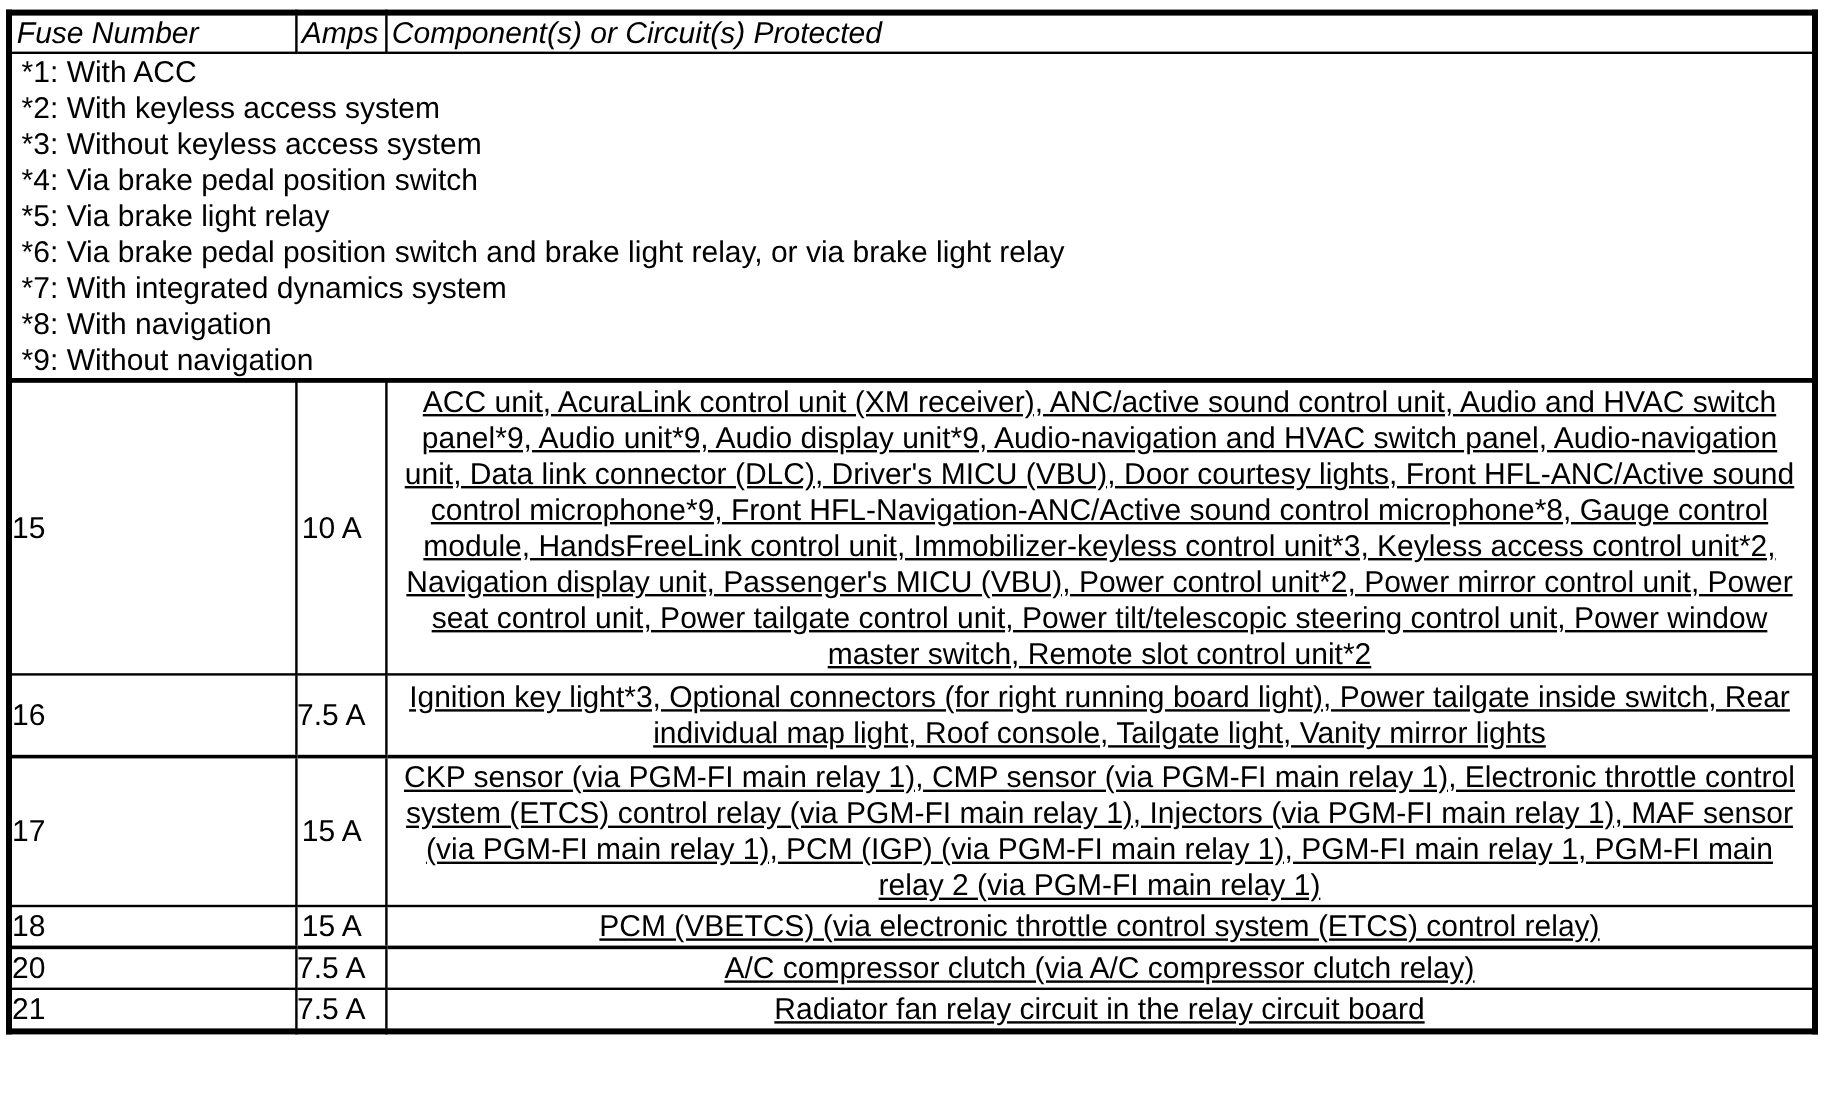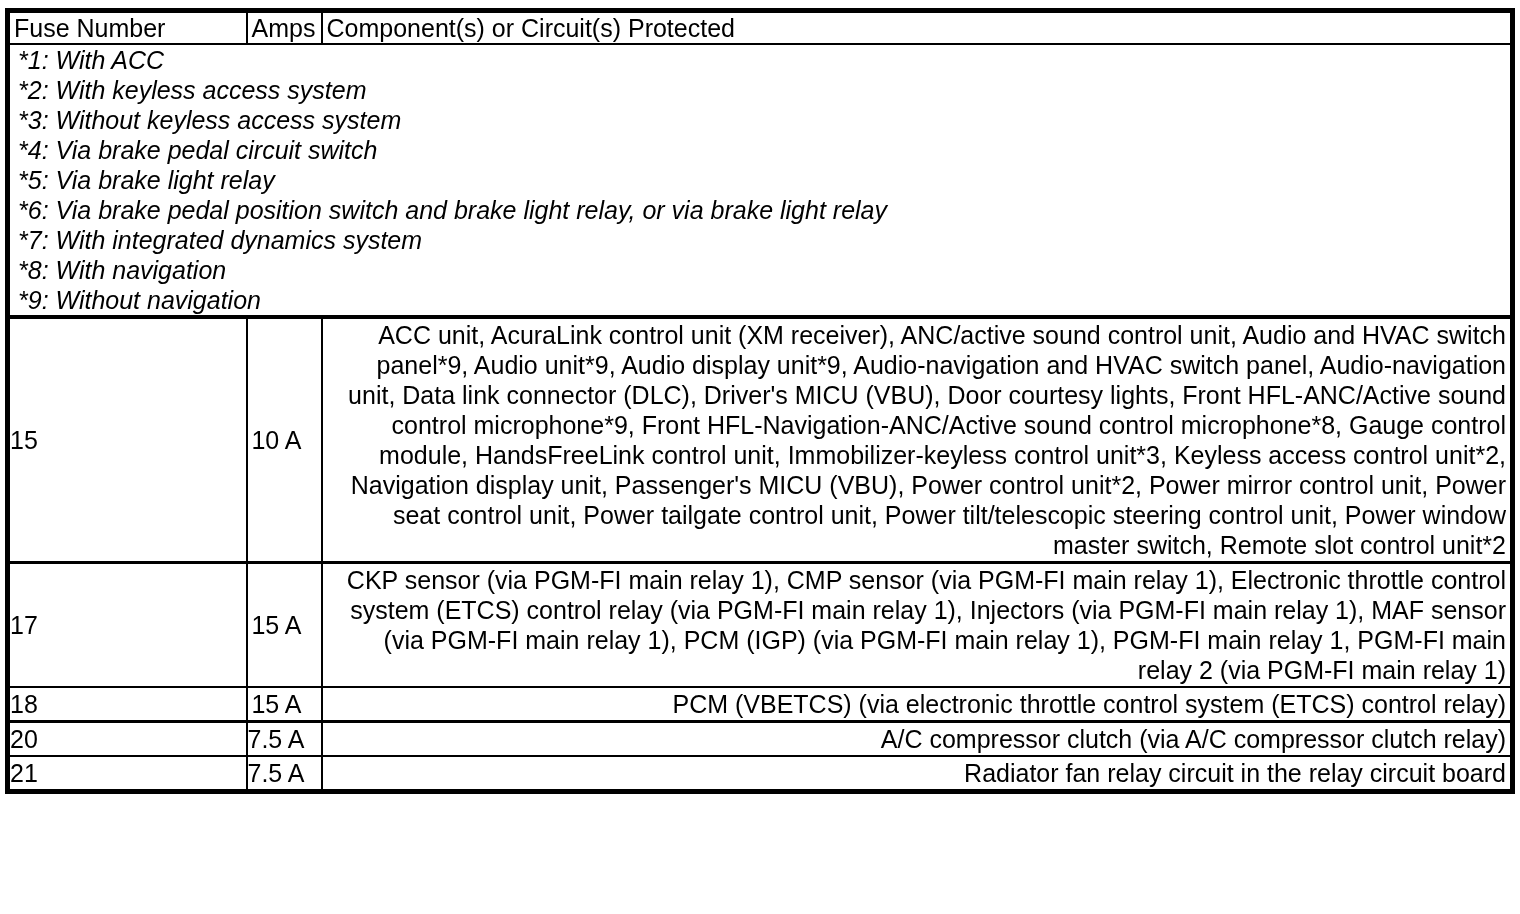--- a/index.html
+++ b/index.html
@@ -32,41 +32,43 @@
     padding: 0;
     overflow: hidden;
   }
   tr.header-row { height: 33px; }
   tr.header-row td {
     font-weight: normal;
     text-align: left;
     vertical-align: middle;
     padding: 0 4px;
     white-space: nowrap;
+    font-style: italic;
   }
   td.notes-cell {
     padding: 0 8px;
     border-bottom: 4px solid #000000;
     vertical-align: middle;
   }
-  .note { line-height: 30px; white-space: nowrap; font-style: italic; }
+  .note { line-height: 30px; white-space: nowrap; }
   td.fuse-cell {
     text-align: left;
     vertical-align: middle;
   }
   td.amps-cell {
     text-align: right;
     vertical-align: middle;
     padding-right: 19px;
     white-space: nowrap;
   }
   td.comp-cell {
-    text-align: right;
+    text-align: center;
     vertical-align: middle;
     padding: 1px 4px;
+    text-decoration: underline;
   }
   tr.r15 { height: 240px; }
   tr.r16 { height: 68px; }
   tr.r17 { height: 120px; }
   tr.r18, tr.r19, tr.r20, tr.r21 { height: 20px; }
   tr.sep-thick td { border-top: 3px solid #000000; }
 </style>
 </head>
 <body>
 
@@ -83,35 +85,40 @@
       <td>Fuse Number</td>
       <td>Amps</td>
       <td>Component(s) or Circuit(s) Protected</td>
     </tr>
 
     <tr>
       <td colspan="3" class="notes-cell">
         <div class="note">*1: With ACC</div>
         <div class="note">*2: With keyless access system</div>
         <div class="note">*3: Without keyless access system</div>
-        <div class="note">*4: Via brake pedal circuit switch</div>
+        <div class="note">*4: Via brake pedal position switch</div>
         <div class="note">*5: Via brake light relay</div>
         <div class="note">*6: Via brake pedal position switch and brake light relay, or via brake light relay</div>
         <div class="note">*7: With integrated dynamics system</div>
         <div class="note">*8: With navigation</div>
         <div class="note">*9: Without navigation</div>
       </td>
     </tr>
 
     <tr class="r15">
       <td class="fuse-cell">15</td>
       <td class="amps-cell">10 A</td>
       <td class="comp-cell">ACC unit, AcuraLink control unit (XM receiver), ANC/active sound control unit, Audio and HVAC switch panel*9, Audio unit*9, Audio display unit*9, Audio-navigation and HVAC switch panel, Audio-navigation unit, Data link connector (DLC), Driver's MICU (VBU), Door courtesy lights, Front HFL-ANC/Active sound control microphone*9, Front HFL-Navigation-ANC/Active sound control microphone*8, Gauge control module, HandsFreeLink control unit, Immobilizer-keyless control unit*3, Keyless access control unit*2, Navigation display unit, Passenger's MICU (VBU), Power control unit*2, Power mirror control unit, Power seat control unit, Power tailgate control unit, Power tilt/telescopic steering control unit, Power window master switch, Remote slot control unit*2</td>
     </tr>
 
+    <tr class="r16">
+      <td class="fuse-cell">16</td>
+      <td class="amps-cell">7.5 A</td>
+      <td class="comp-cell">Ignition key light*3, Optional connectors (for right running board light), Power tailgate inside switch, Rear individual map light, Roof console, Tailgate light, Vanity mirror lights</td>
+    </tr>
 
     <tr class="r17 sep-thick">
       <td class="fuse-cell">17</td>
       <td class="amps-cell">15 A</td>
       <td class="comp-cell">CKP sensor (via PGM-FI main relay 1), CMP sensor (via PGM-FI main relay 1), Electronic throttle control system (ETCS) control relay (via PGM-FI main relay 1), Injectors (via PGM-FI main relay 1), MAF sensor (via PGM-FI main relay 1), PCM (IGP) (via PGM-FI main relay 1), PGM-FI main relay 1, PGM-FI main relay 2 (via PGM-FI main relay 1)</td>
     </tr>
 
     <tr class="r18">
       <td class="fuse-cell">18</td>
       <td class="amps-cell">15 A</td>

